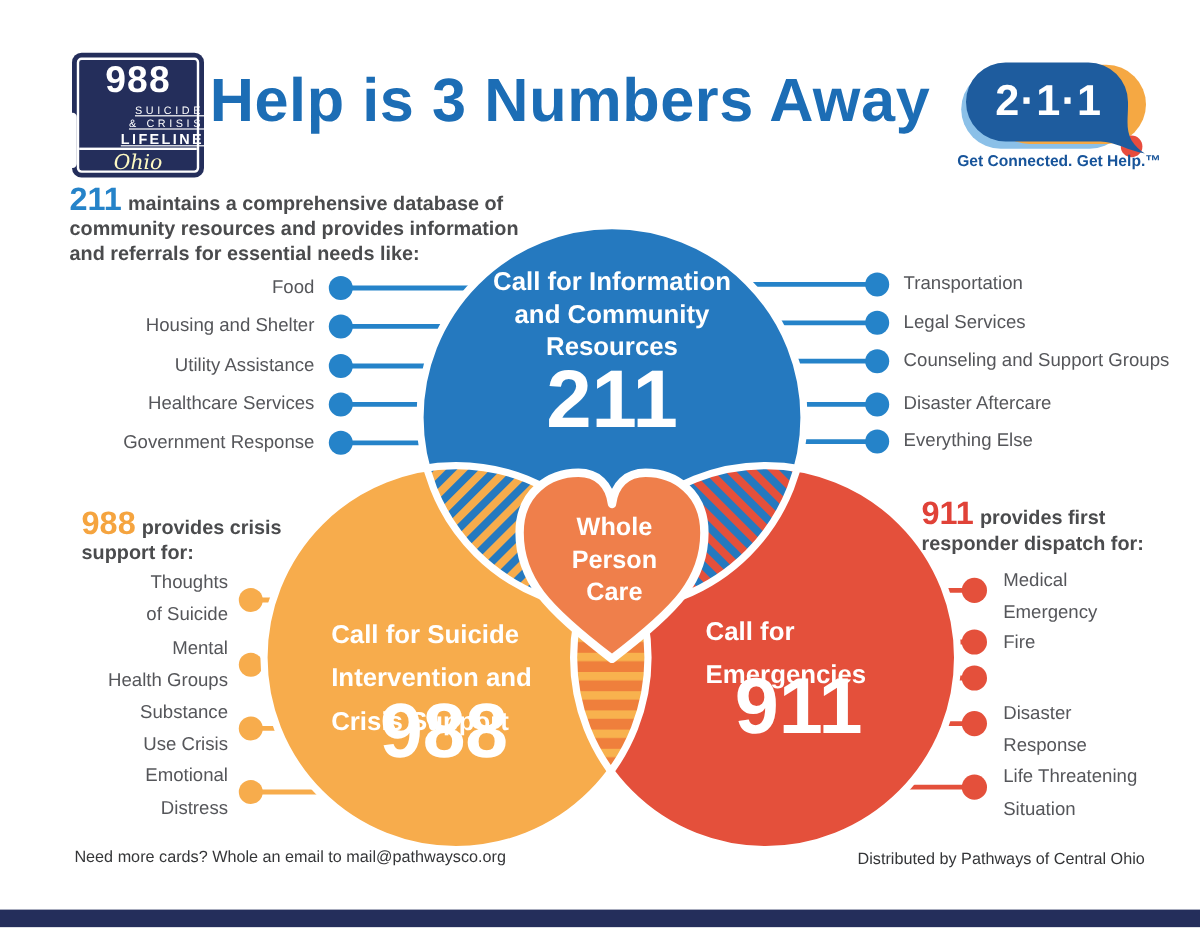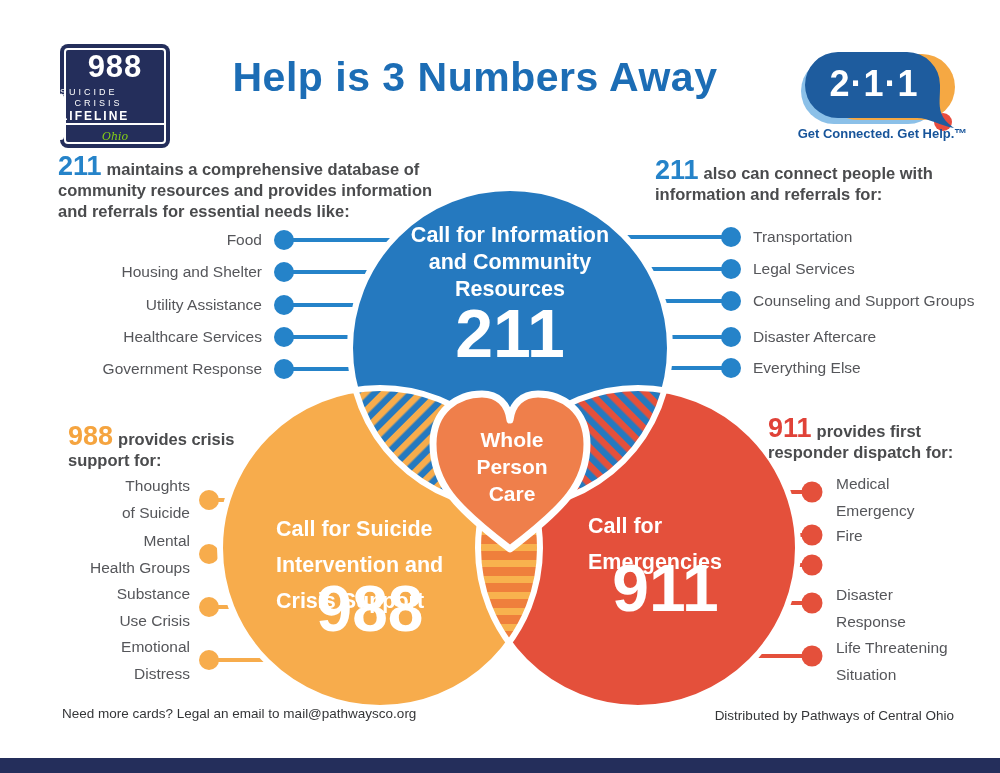--- a/index.html
+++ b/index.html
@@ -2,29 +2,29 @@
 <html style="--c-navy: #242E5B; --c-title_blue: #1C6DB5; --c-blue: #2579BF; --c-blue_text: #2583C9; --c-yellow: #F7AC4C; --c-yellow_text: #F5A43F; --c-red: #E4503B; --c-red_text: #E04238; --c-heart_orange: #EF7F4B; --c-overlap_orange: #EF7F3C; --c-stripe_yellow: #F8B24E; --c-gray_text: #55565A; --c-dark_text: #4A4B4D; --c-logo211_blue: #1E5C9E; --c-logo211_lightblue: #8BC0E8; --c-logo211_orange: #F5A843; --c-logo211_red: #E84C3D; --c-tagline_blue: #17549A;"><head>
 <meta charset="utf-8">
 <style>
   html,body{margin:0;padding:0;background:#fff;}
   .canvas{position:relative;width:1000px;height:773px;background:#fff;overflow:hidden;
           font-family:"Liberation Sans",sans-serif;}
   .abs{position:absolute;}
   .venn-svg{position:absolute;left:0;top:0;}
 
   
-  .title{font-size:41px;font-weight:bold;color:var(--c-title_blue);text-align:center;letter-spacing:0.5px;}
+  .title{font-size:51px;font-weight:bold;color:var(--c-title_blue);text-align:center;letter-spacing:0.5px;}
   .logo988{background:var(--c-navy);border-radius:8px;}
   .l988-inner{position:absolute;inset:4px;border:2px solid #fff;border-radius:4px;}
   .l988-num{position:absolute;top:5px;left:0;right:0;text-align:center;color:#fff;font-size:31px;font-weight:bold;letter-spacing:1px;}
-  .l988-sub{position:absolute;left:0;right:0;text-align:left;color:#fff;font-size:9px;letter-spacing:3px;}
+  .l988-sub{position:absolute;left:0;right:0;text-align:right;color:#fff;font-size:9px;letter-spacing:3px;text-decoration:underline;}
   .l988-bold{font-weight:bold;font-size:12px;letter-spacing:2px;}
   .l988-divider{position:absolute;left:6px;right:6px;top:79px;height:2px;background:#fff;}
   .l988-ohio{position:absolute;left:0;right:0;top:80px;bottom:0;display:flex;align-items:center;justify-content:center;
-             color:#84cc16;font-family:"DejaVu Serif",serif;font-style:italic;font-size:11px;}
+             color:#fef9c3;font-family:"DejaVu Serif",serif;font-style:italic;font-size:17px;}
   .l988-tab{position:absolute;left:-3px;top:50px;width:7px;height:46px;background:#fff;border-radius:4px;}
   .l211-num{color:#fff;font-size:36px;font-weight:bold;text-align:center;letter-spacing:1px;line-height:64px;}
   .l211-tag{font-size:13px;font-weight:bold;color:var(--c-tagline_blue);text-align:center;}
 
   
   .para{font-size:16.5px;font-weight:bold;color:var(--c-dark_text);line-height:21px;}
   .pnum{font-size:27px;font-weight:bold;margin-right:5px;}
 
   
   .item{font-size:15.5px;color:var(--c-gray_text);line-height:26px;white-space:pre-line;}
@@ -159,23 +159,20 @@
     <rect x="30" y="12" width="130" height="66" rx="33" style="fill:var(--c-logo211_orange)"></rect>
     <circle cx="148" cy="80" r="9" style="fill:var(--c-logo211_red)"></circle>
     <path d="M43,10 H112 A33,33 0 0 1 145,43 V46 C145,57 143,66 148,75 C151,80 155,83 159,86 C146,84 134,76 122,76 H43 A33,33 0 0 1 10,43 A33,33 0 0 1 43,10 Z" style="fill:var(--c-logo211_blue)"></path>
   </svg>
   <div class="l211-num abs" style="left:805px;top:52px;width:138px;height:64px">2·1·1</div>
   <div class="l211-tag abs" style="left:795px;top:126px;width:175px">Get Connected. Get Help.™</div>
 
   <div class="para abs" style="left:58px;top:156px;width:405px">
     <span class="pnum" style="color:var(--c-blue_text)">211</span><span>maintains a comprehensive database of community resources and provides information and referrals for essential needs like:</span>
   </div>
-  <div class="para abs" style="left:655px;top:160px;width:330px">
-    <span class="pnum" style="color:var(--c-blue_text)">211</span><span>also can connect people with information and referrals for:</span>
-  </div>
 
   <div class="item right-align abs" style="left:20px;top:227px;width:242px">Food</div>
   <div class="item right-align abs" style="left:20px;top:259px;width:242px">Housing and Shelter</div>
   <div class="item right-align abs" style="left:20px;top:292px;width:242px">Utility Assistance</div>
   <div class="item right-align abs" style="left:20px;top:324px;width:242px">Healthcare Services</div>
   <div class="item right-align abs" style="left:20px;top:356px;width:242px">Government Response</div>
 
   <div class="item abs" style="left:753px;top:224px;width:245px">Transportation</div>
   <div class="item abs" style="left:753px;top:256px;width:245px">Legal Services</div>
   <div class="item abs" style="left:753px;top:288px;width:245px">Counseling and Support Groups</div>
@@ -216,17 +213,17 @@
     <span class="pnum" style="color:var(--c-red_text)">911</span><span>provides first responder dispatch for:</span>
   </div>
   <div class="item item2 abs" style="left:836px;top:470px;width:160px">Medical
 Emergency</div>
   <div class="item item2 abs" style="left:836px;top:522px;width:160px">Fire</div>
   <div class="item item2 abs" style="left:836px;top:581px;width:160px">Disaster
 Response</div>
   <div class="item item2 abs" style="left:836px;top:634px;width:160px">Life Threatening
 Situation</div>
 
-  <div class="footer-text abs" style="left:62px;top:706px">Need more cards? Legal an email to mail@pathwaysco.org</div>
+  <div class="footer-text abs" style="left:62px;top:706px">Need more cards? Whole an email to mail@pathwaysco.org</div>
   <div class="footer-text abs" style="right:46px;top:708px">Distributed by Pathways of Central Ohio</div>
   <div class="bottom-bar"></div>
 
 </div>
 
 </body></html>

